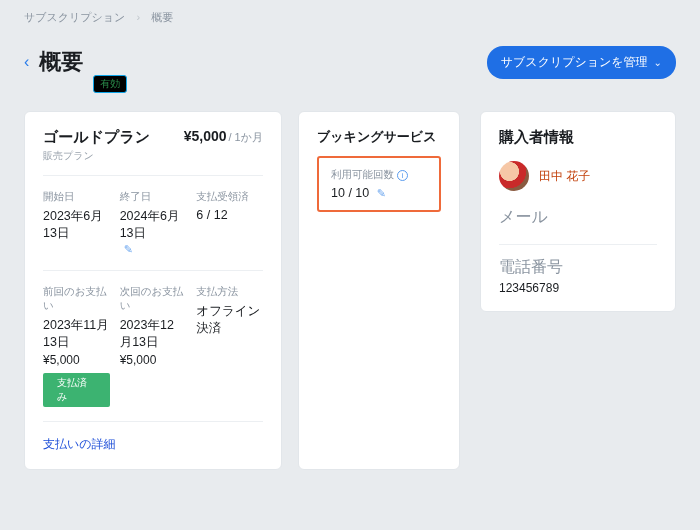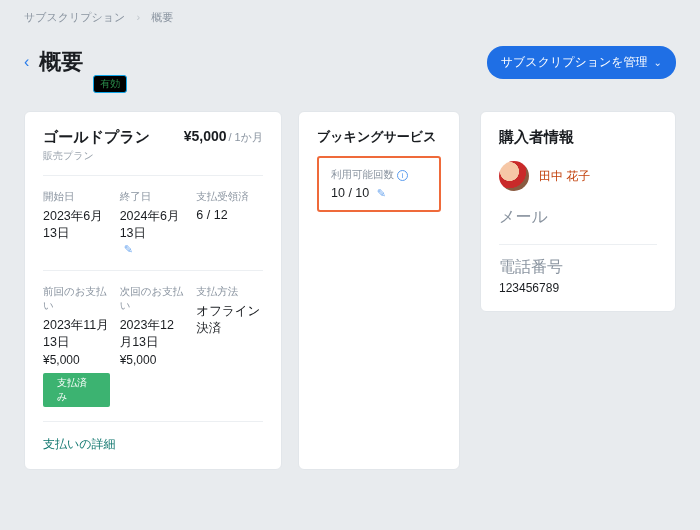--- a/index.html
+++ b/index.html
@@ -46,21 +46,21 @@
 .lbl { font-size: 10.5px; color: #8a94a0; margin-bottom: 4px; }
 .val { font-size: 12.5px; color: #1a1d21; }
 .val-sub { font-size: 12px; color: #1a1d21; margin-top: 2px; }
 .edit-ico { display: inline-block; margin-left: 4px; color: #6fa8ef; font-size: 11px; cursor: pointer; }
 .sep-line { border-top: 1px solid #eceff2; }
 .paid-badge {
   display: inline-block; margin-top: 6px; background: #3cb371; color: #fff;
   font-size: 10px; padding: 3px 14px; border-radius: 2px;
 }
 .pay-details { padding-top: 14px; }
-.pay-details a { color: #0f766e; text-decoration: none; font-size: 12px; cursor: pointer; }
+.pay-details a { color: #1d4ed8; text-decoration: none; font-size: 12px; cursor: pointer; }
 .card-title { font-size: 13px; font-weight: 700; color: #1a1d21; margin-bottom: 10px; }
 .highlight-box {
   border: 2px solid #ef6a3a; border-radius: 3px;
   padding: 10px 12px; width: 124px;
 }
 .highlight-box .lbl { display: flex; align-items: center; gap: 3px; }
 .info-ico {
   display: inline-flex; width: 11px; height: 11px; border: 1px solid #5a9cee;
   border-radius: 50%; align-items: center; justify-content: center;
   font-size: 8px; color: #5a9cee; font-style: normal;

